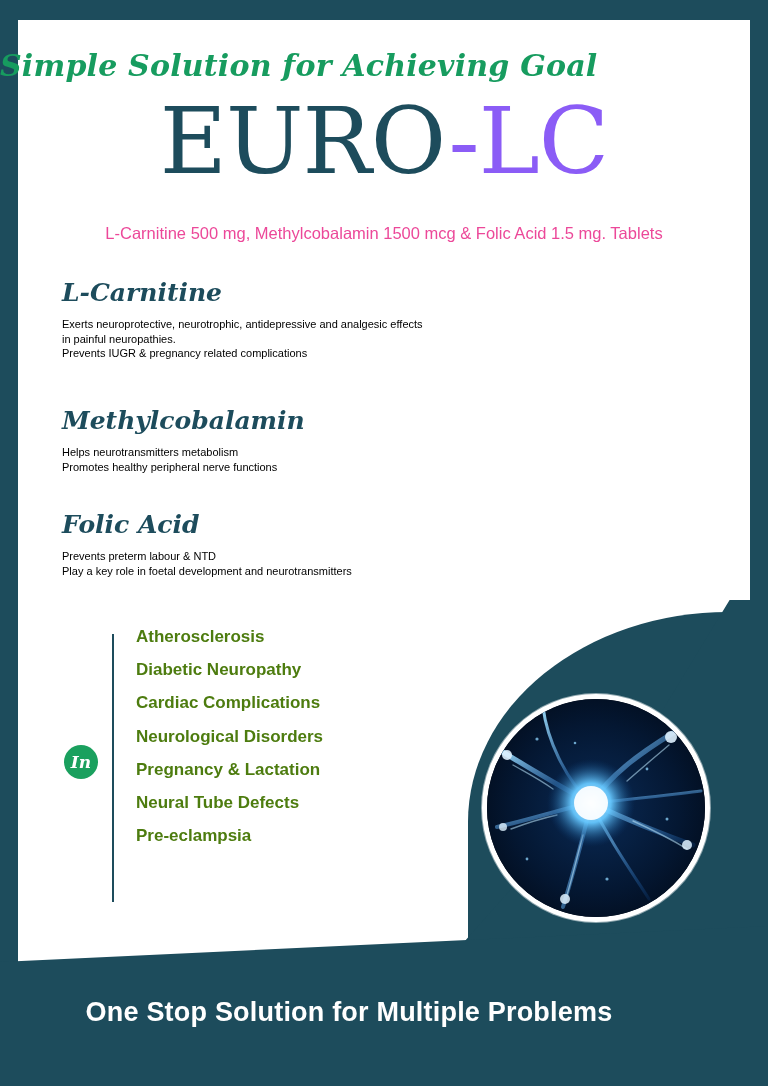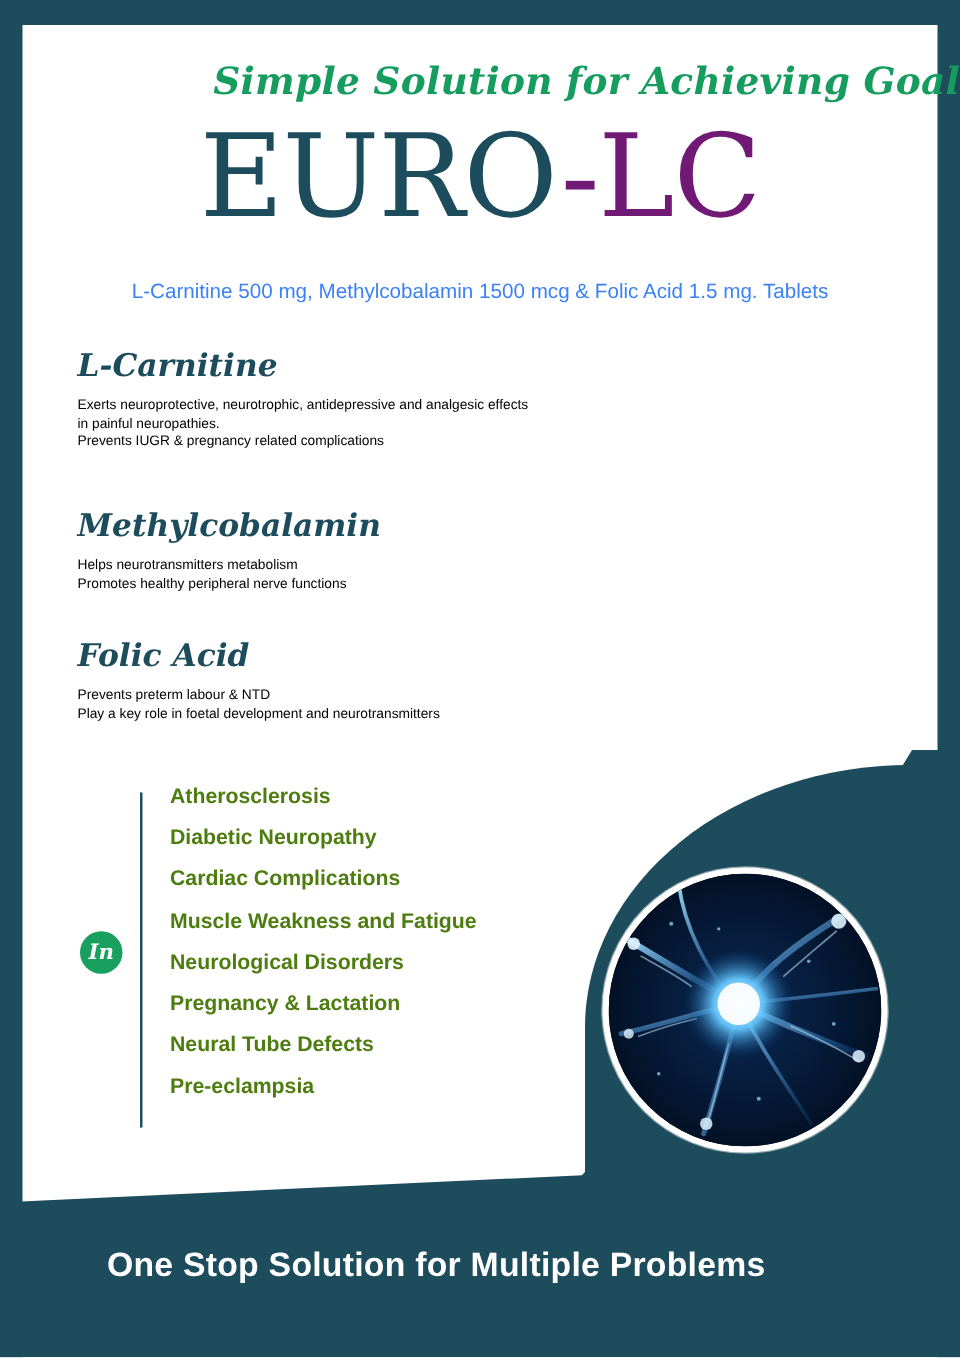--- a/index.html
+++ b/index.html
@@ -87,21 +87,21 @@
     border-top-left-radius: 260px 210px;
     z-index: 1;
   }
 
   
   .tagline {
     position: absolute;
     top: 48px;
     left: 0;
     width: 768px;
-    text-align: right;
+    text-align: left;
     font-family: "DejaVu Serif", serif;
     font-style: italic;
     font-weight: bold;
     font-size: 30px;
     color: #179c5f;
     letter-spacing: 0.2px;
     z-index: 5;
   }
 
   .brand {
@@ -111,30 +111,30 @@
     width: 768px;
     text-align: center;
     font-family: "DejaVu Serif", serif;
     font-size: 92px;
     line-height: 1.0;
     letter-spacing: -1px;
     z-index: 5;
     white-space: nowrap;
   }
   .brand .b1 { color: #1d4c5c; }
-  .brand .b2 { color: #701a75; margin-top: 32px; }
+  .brand .b2 { color: #8b5cf6; margin-top: 32px; }
 
   .composition {
     position: absolute;
     top: 224px;
     left: 0;
     width: 768px;
     text-align: center;
     font-size: 16.5px;
-    color: #3b82f6;
+    color: #ec4899;
     z-index: 5;
   }
 
   
   .section {
     position: absolute;
     left: 62px;
     width: 680px;
     z-index: 5;
   }
@@ -258,21 +258,20 @@
     <div class="sec-line">Play a key role in foetal development and neurotransmitters</div>
   </div>
 
   <div class="indications">
     <div class="ind-rule"></div>
     <div class="in-badge">In</div>
     <ul class="ind-list">
       <li>Atherosclerosis</li>
       <li>Diabetic Neuropathy</li>
       <li>Cardiac Complications</li>
-      <li>Muscle Weakness and Fatigue</li>
       <li>Neurological Disorders</li>
       <li>Pregnancy &amp; Lactation</li>
       <li>Neural Tube Defects</li>
       <li>Pre-eclampsia</li>
     </ul>
   </div>
 
   <div class="neuron">
     <svg width="218" height="218" viewBox="0 0 218 218">
       <defs>

